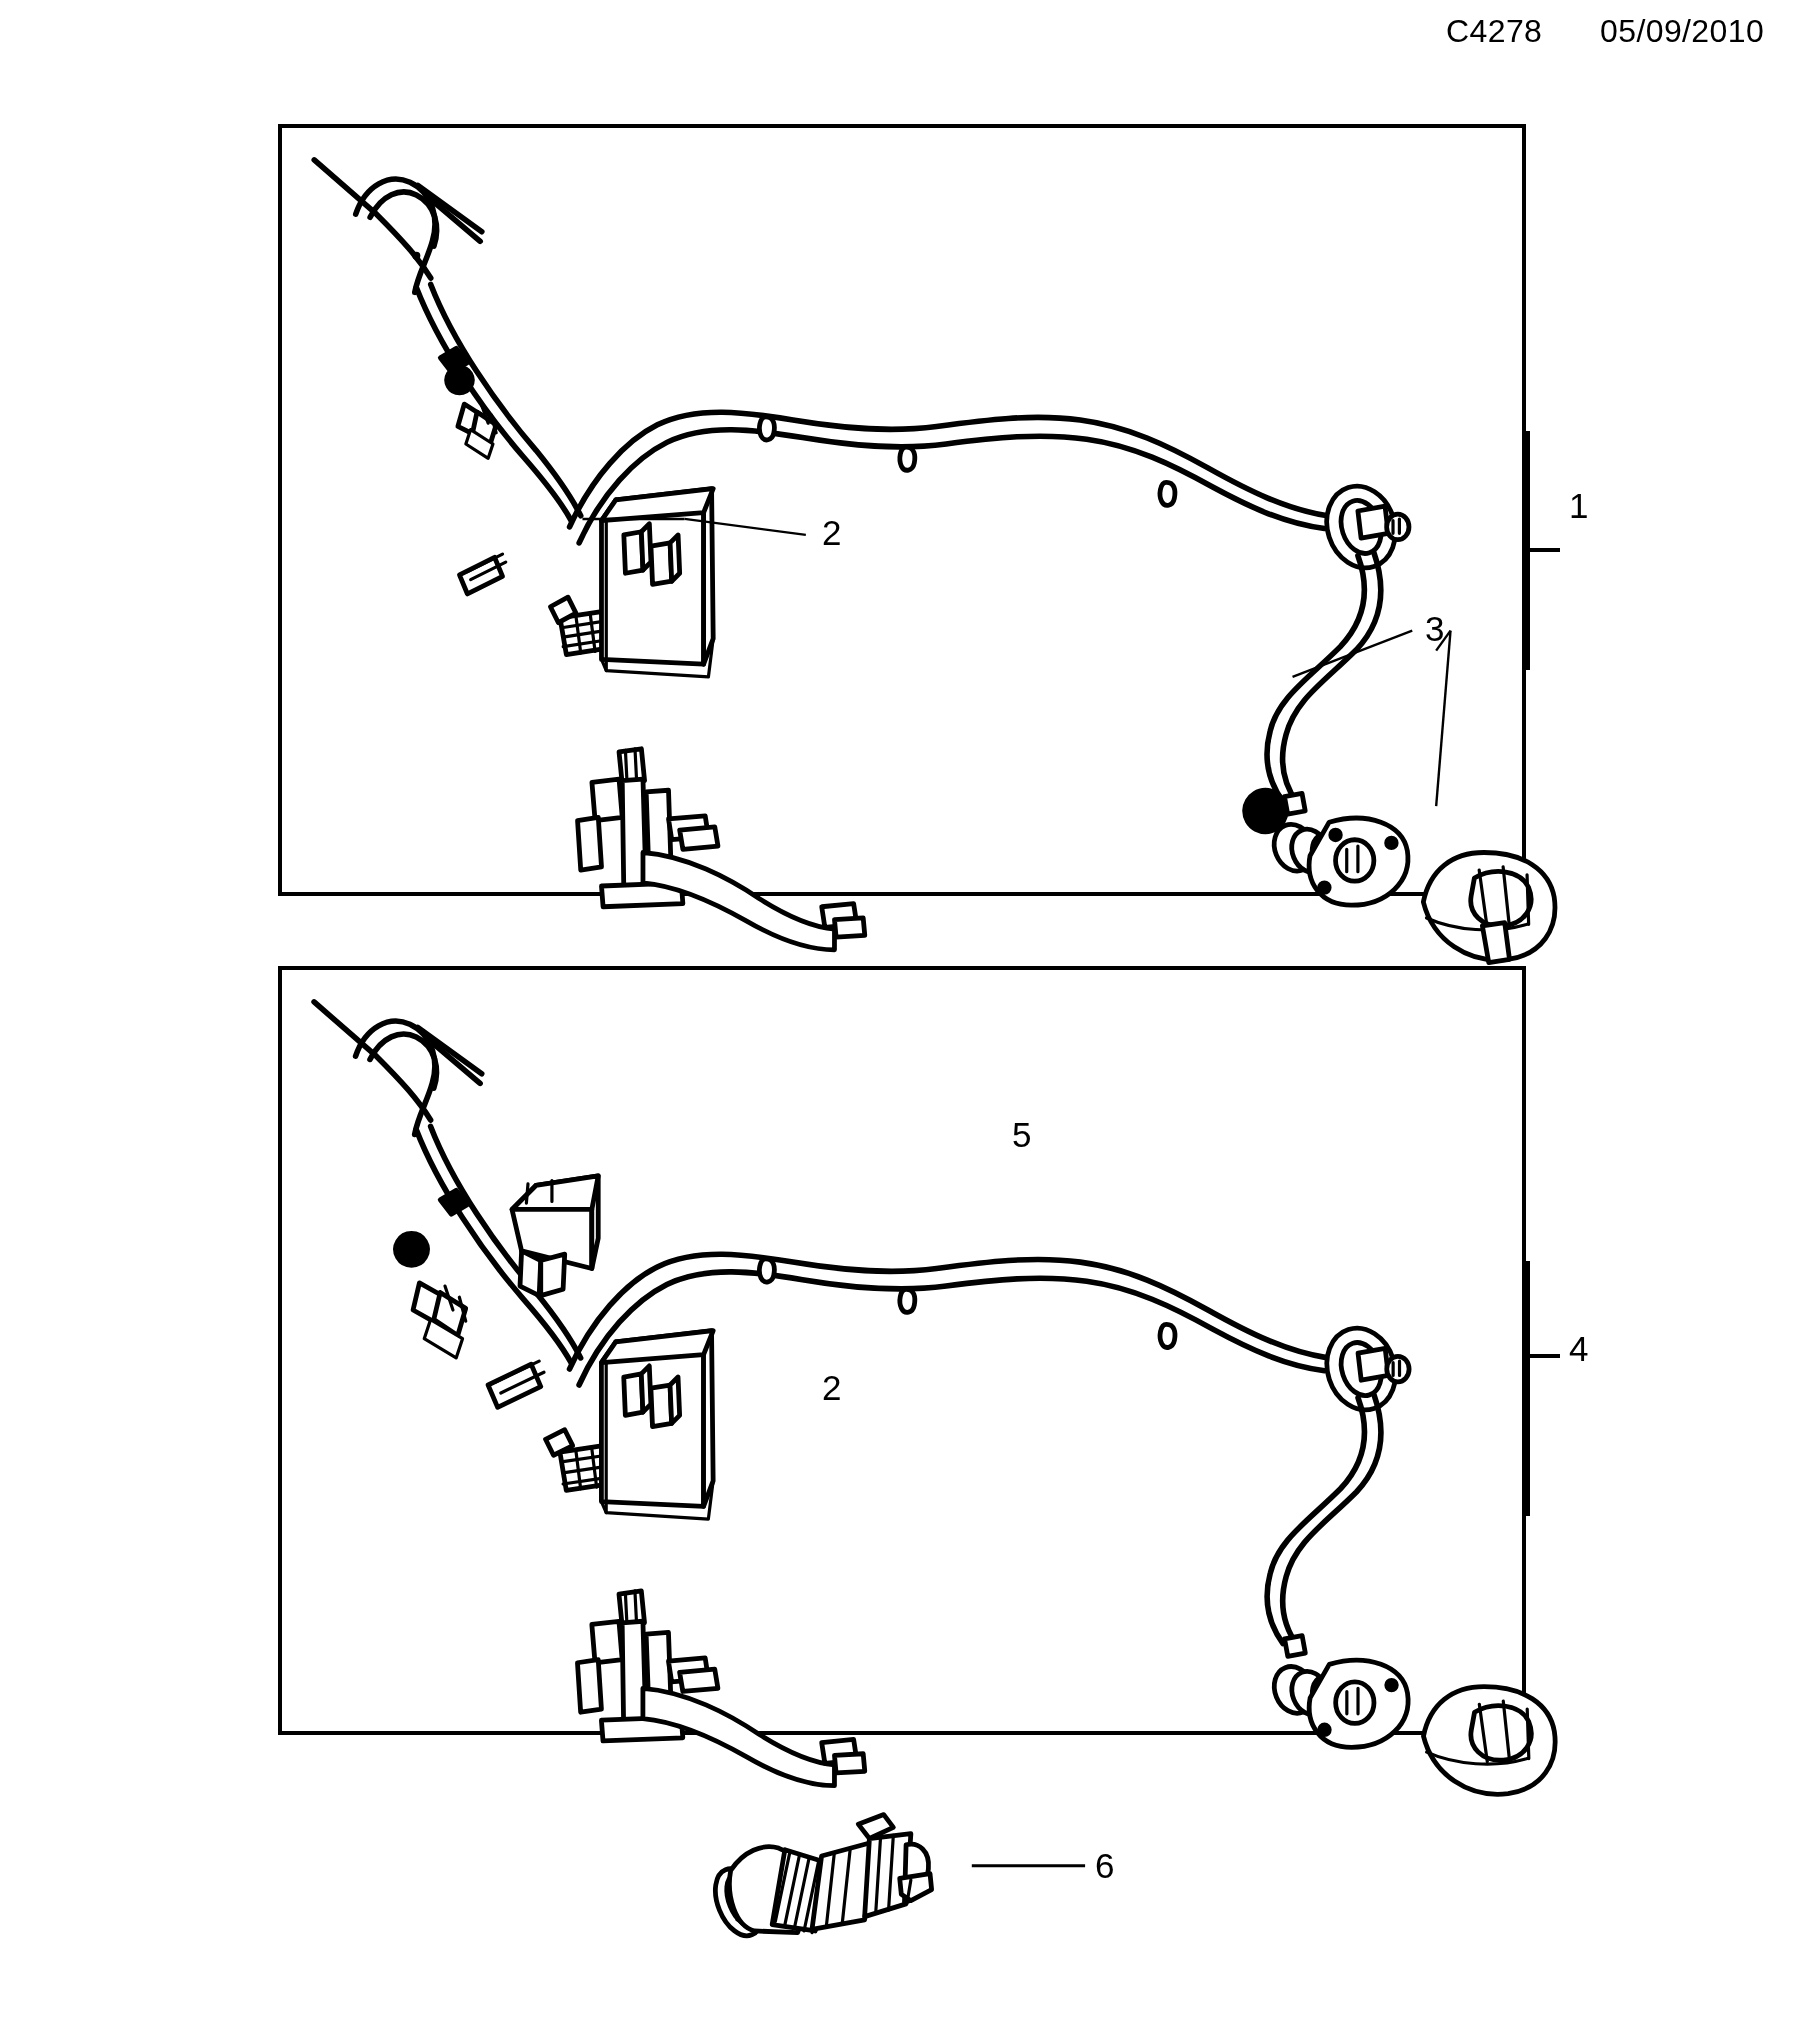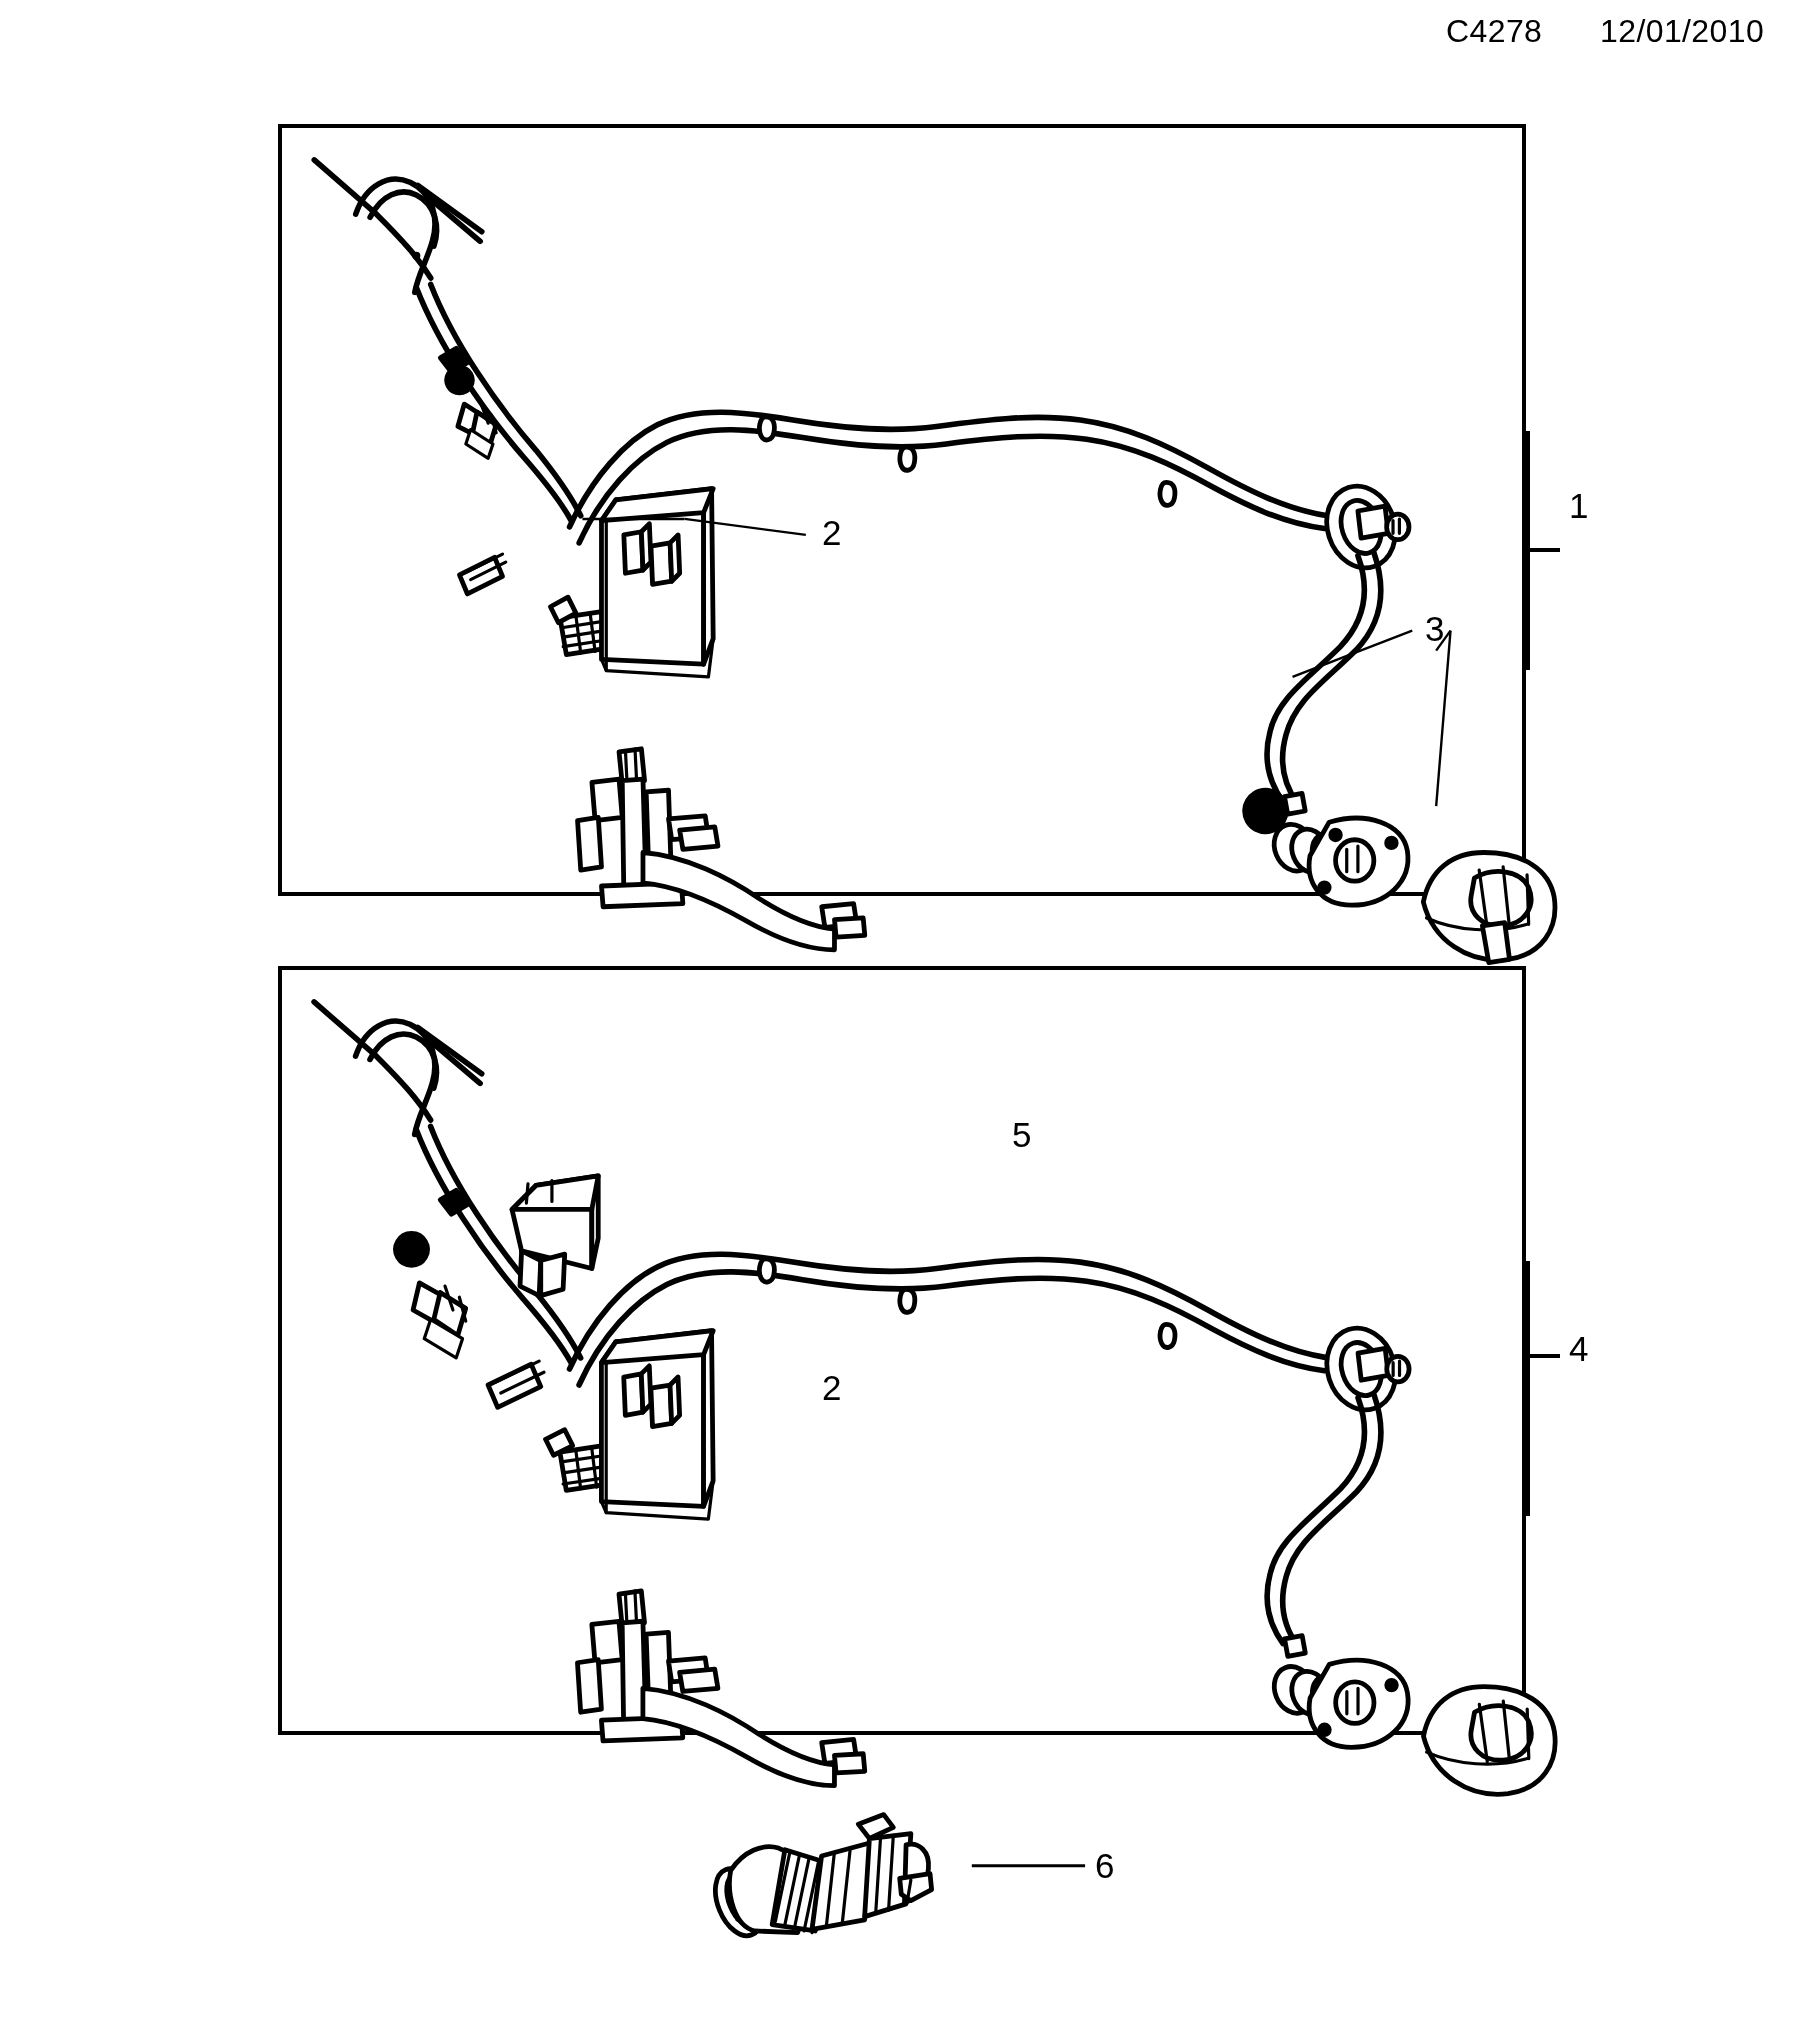--- a/index.html
+++ b/index.html
@@ -19,21 +19,21 @@
   .hn{stroke:#000;stroke-width:7;fill:none;stroke-linecap:round;stroke-linejoin:round;}
   .pt{stroke:#000;stroke-width:6;fill:#fff;stroke-linejoin:round;stroke-linecap:round;}
   .ptf{stroke:#000;stroke-width:6;fill:#000;stroke-linejoin:round;}
   .thin{stroke:#000;stroke-width:4;fill:#fff;stroke-linejoin:round;stroke-linecap:round;}
   .thinl{stroke:#000;stroke-width:4;fill:none;stroke-linejoin:round;stroke-linecap:round;}
 </style>
 </head>
 <body>
 
 <div class="hdr" id="hdr-code">C4278</div>
-<div class="hdr" id="hdr-date">12/01/2010</div>
+<div class="hdr" id="hdr-date">05/09/2010</div>
 
 <div class="panel" id="panel-1">
   <svg width="1239" height="762" viewBox="0 0 1552 955">
 
     <g>
       <path class="hn" d="M40 40 L118 108 C150 140 170 162 186 188"></path>
       <path class="hn" d="M92 108 C104 72 134 56 160 68 C190 82 196 116 188 142 C182 164 170 184 166 206"></path>
       <path class="hn" d="M110 112 C124 84 148 74 168 84 C192 96 198 124 190 148"></path>
       <path class="hn" d="M170 72 L250 130"></path>
       <path class="hn" d="M182 86 L248 142"></path>

